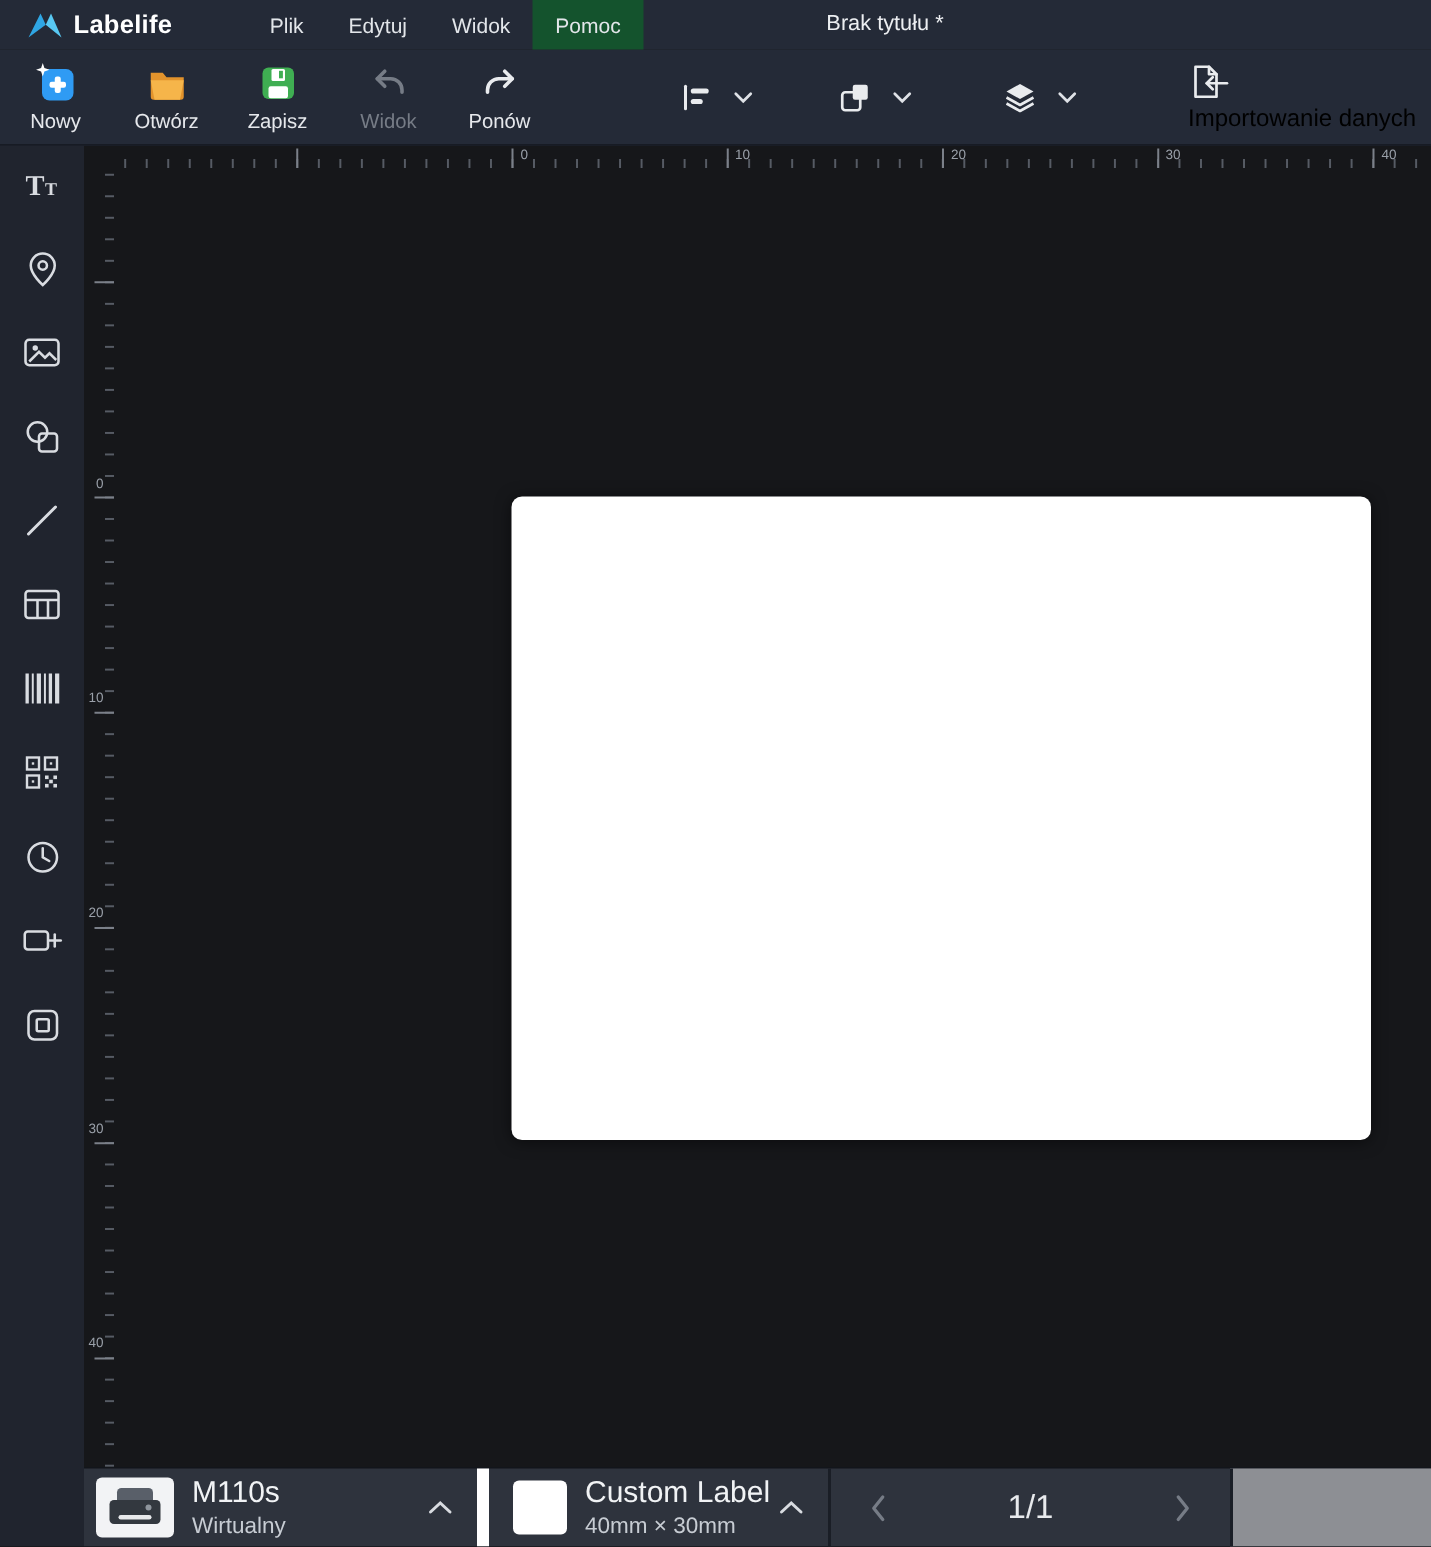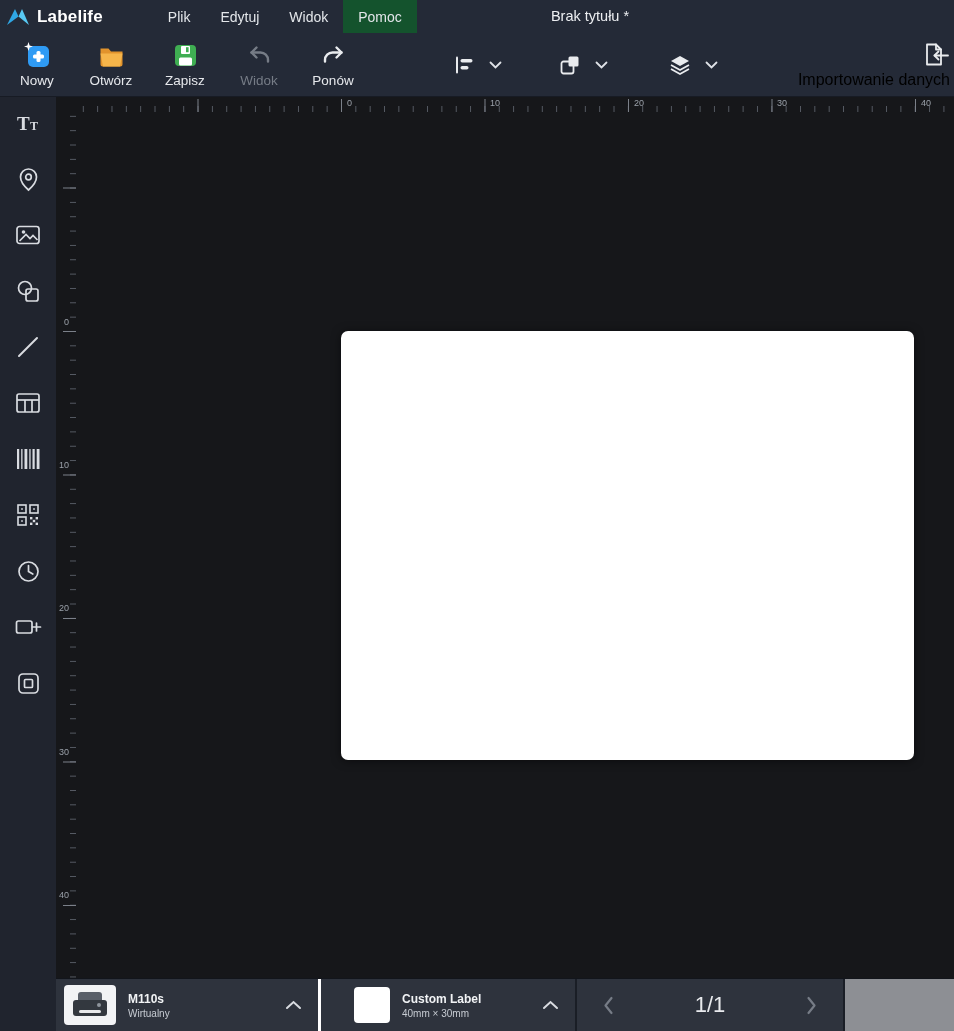--- a/index.html
+++ b/index.html
@@ -2,35 +2,35 @@
 <html><head>
 <meta charset="utf-8">
 <style>
   * { margin:0; padding:0; box-sizing:border-box; }
   html,body { width:954px; height:1031px; overflow:hidden; }
   body { font-family:"Liberation Sans","DejaVu Sans",sans-serif; background:#16171a; }
   #app { position:relative; width:954px; height:1031px; }
 
   
   .menubar { position:absolute; left:0; top:0; width:954px; height:33px; background:#242a37; display:flex; align-items:center; z-index:6; }
-  .logo { display:flex; align-items:center; gap:7px; padding-left:6px;text-align:center; }
+  .logo { display:flex; align-items:center; gap:7px; padding-left:18px;text-align:center; }
   .logo-text { color:#ffffff; font-size:17px; font-weight:bold; letter-spacing:.2px; }
   .menu-items { display:flex; margin-left:50px; height:100%; }
   .menu-item { color:#e3e6ea; font-size:14px; padding:4px 15px; display:flex; align-items:center; cursor:pointer; }
   .menu-item.active { background:#14532d; }
   .doc-title { position:absolute; left:590px; transform:translateX(-50%); top:0; height:33px; line-height:33px; color:#eceef1; font-size:14.5px; white-space:nowrap;text-align:right; }
 
   
   .toolbar { position:absolute; left:0; top:33px; width:954px; height:64px; background:#242a37; display:flex; align-items:center; border-bottom:1px solid #171b24; z-index:5; }
   .tbtn { width:74px; height:60px; display:flex; flex-direction:column; align-items:center; justify-content:center; gap:4px; cursor:pointer; }
   .tbtn .lbl { font-size:13.5px; color:#e6e8ec; white-space:nowrap; }
   .tbtn.disabled .lbl { color:#767c86; }
   .dropdown { display:flex; align-items:center; justify-content:center; gap:13px; width:74px; height:60px; cursor:pointer; }
   .dd1 { margin-left:70px; } .dd2 { margin-left:32px; } .dd3 { margin-left:36px; }
-  .import-btn { margin-left:auto; margin-right:4px; width:158px; height:60px; display:flex; flex-direction:column; align-items:flex-end; justify-content:center; gap:3px; cursor:pointer; }
+  .import-btn { margin-left:auto; margin-right:4px; width:158px; height:60px; display:flex; flex-direction:column; align-items:flex-start; justify-content:center; gap:3px; cursor:pointer; }
 
   
   .sidebar { position:absolute; left:0; top:97px; width:56px; height:934px; background:#20242e; display:flex; flex-direction:column; align-items:center; padding-top:12px; gap:28px; z-index:4; }
   .tool { width:28px; height:28px; display:flex; align-items:center; justify-content:center; cursor:pointer; }
 
   
   .corner { position:absolute; left:56px; top:97px; width:20px; height:15px; background:#16171a; }
   .hruler { position:absolute; left:76px; top:97px; width:878px; height:15px; background-color:#16171a;
     background-image:linear-gradient(to right,#7b8089 1px,transparent 1px),linear-gradient(to right,#565b64 1px,transparent 1px);
     background-size:143.5px 13px,14.35px 6px; background-repeat:repeat-x; background-position:265px 2px,265px 9px; }
@@ -39,28 +39,28 @@
     background-image:linear-gradient(to bottom,#7b8089 1px,transparent 1px),linear-gradient(to bottom,#565b64 1px,transparent 1px);
     background-size:13px 143.5px,6px 14.35px; background-repeat:repeat-y; background-position:7px 219px,14px 219px; }
   .vruler .num { position:absolute; right:7px; font-size:9px; color:#9aa0a9; }
   .canvas { position:absolute; left:76px; top:112px; width:878px; height:866px; background:#16171a; }
   .design-label { position:absolute; left:265px; top:219px; width:573px; height:429px; background:#ffffff; border-radius:7px; box-shadow:0 1px 10px rgba(0,0,0,.5); }
 
   
   .statusbar { position:absolute; left:56px; top:978px; width:898px; height:53px; background:#2e333d; display:flex; border-top:1px solid #12151b; z-index:6; }
   .section { position:relative; display:flex; align-items:center; height:100%; }
   .sec-printer { width:262px; padding-left:8px; cursor:pointer; }
-  .sec-labelsel { width:257px; border-left:3px solid #ffffff; padding-left:33px; cursor:pointer; }
+  .sec-labelsel { width:234px; border-left:8px solid #ffffff; padding-left:16px; cursor:pointer; }
   .sec-pages { width:268px; border-left:2px solid #1a1e26; justify-content:space-between; padding:0 26px; }
   .sec-scroll { flex:1; background:#8d8f94; border-left:2px solid #1a1e26; cursor:pointer; }
   .thumb { width:52px; height:40px; background:#f2f3f5; border-radius:4px; display:flex; align-items:center; justify-content:center; flex:0 0 auto; }
   .swatch { width:36px; height:36px; background:#ffffff; border-radius:4px; flex:0 0 auto; }
   .sb-text { margin-left:12px; display:flex; flex-direction:column; gap:2px; }
-  .sb-name { font-size:12px; font-weight:700; color:#f1f3f5; }
-  .sb-sub { font-size:10px; color:#c7ccd3; }
+  .sb-name { font-size:20px; font-weight:400; color:#f1f3f5; }
+  .sb-sub { font-size:15px; color:#c7ccd3; }
   .chev-up { position:absolute; right:16px; top:50%; transform:translateY(-50%); }
   .page-ind { font-size:22px; color:#e8eaed; }
   .pg-btn { cursor:pointer; display:flex; align-items:center; }
 
   svg { display:block; }
 </style>
 </head>
 <body>
 
 <div id="app">

